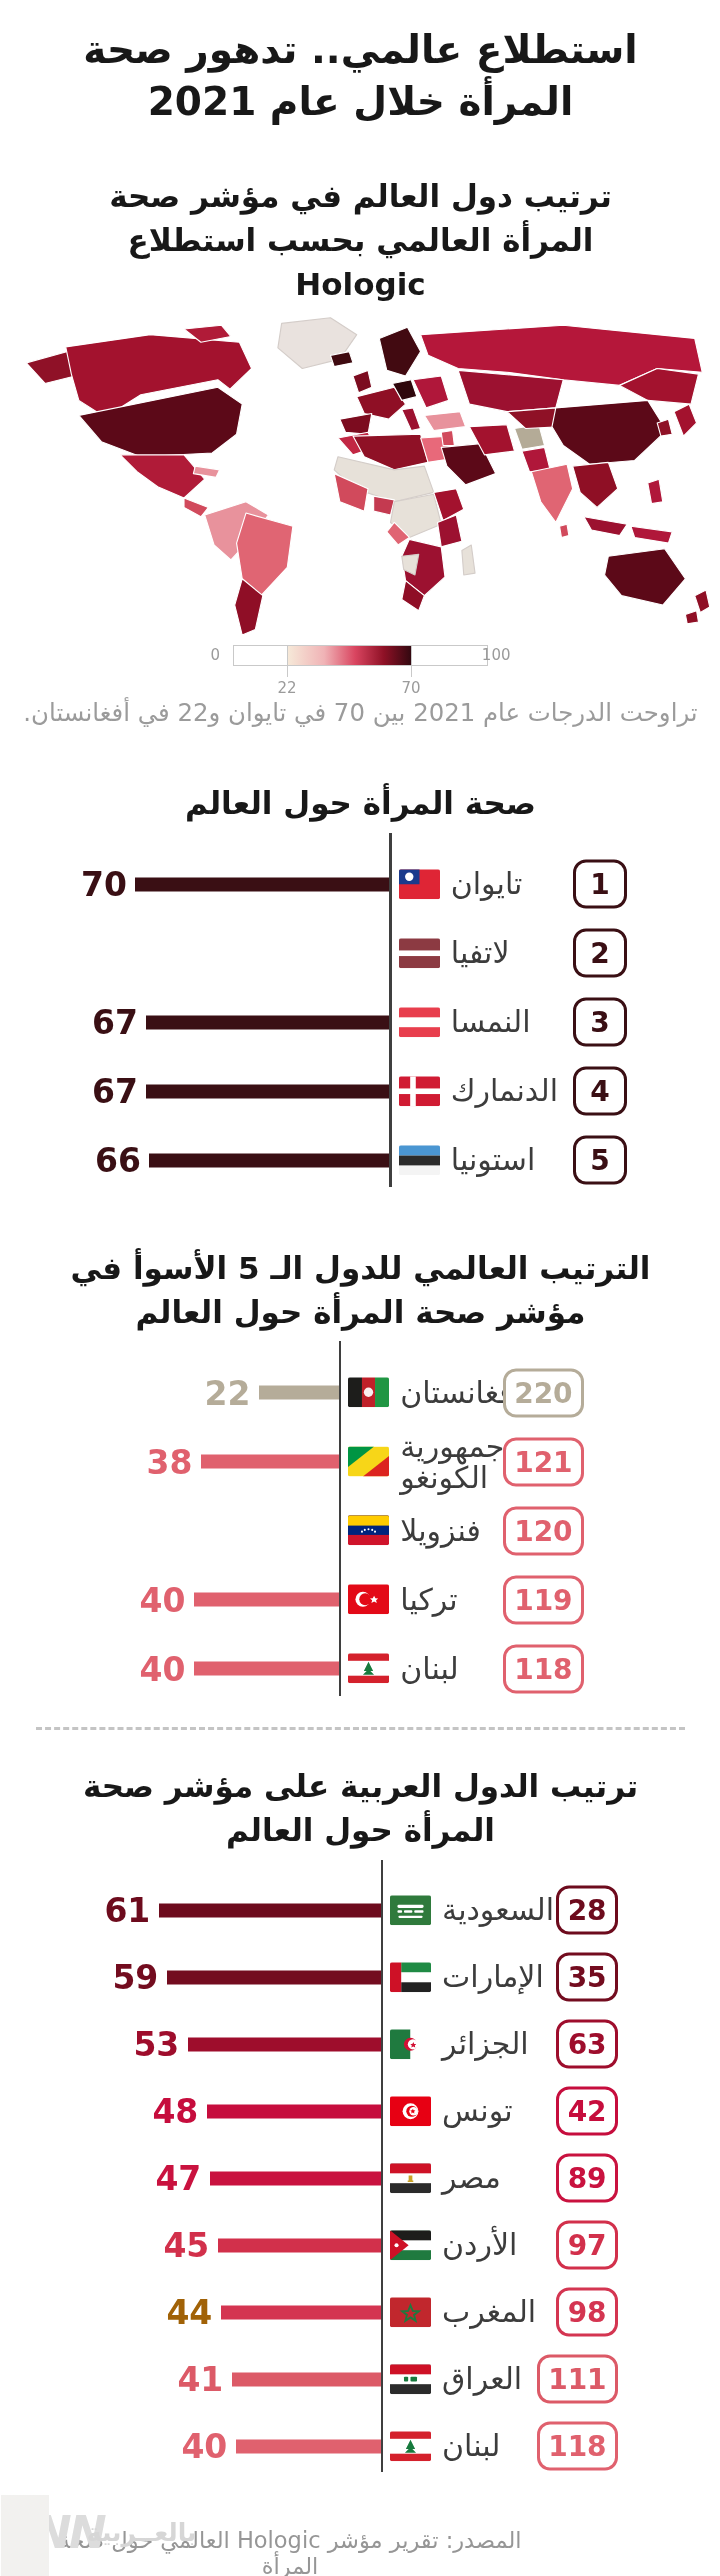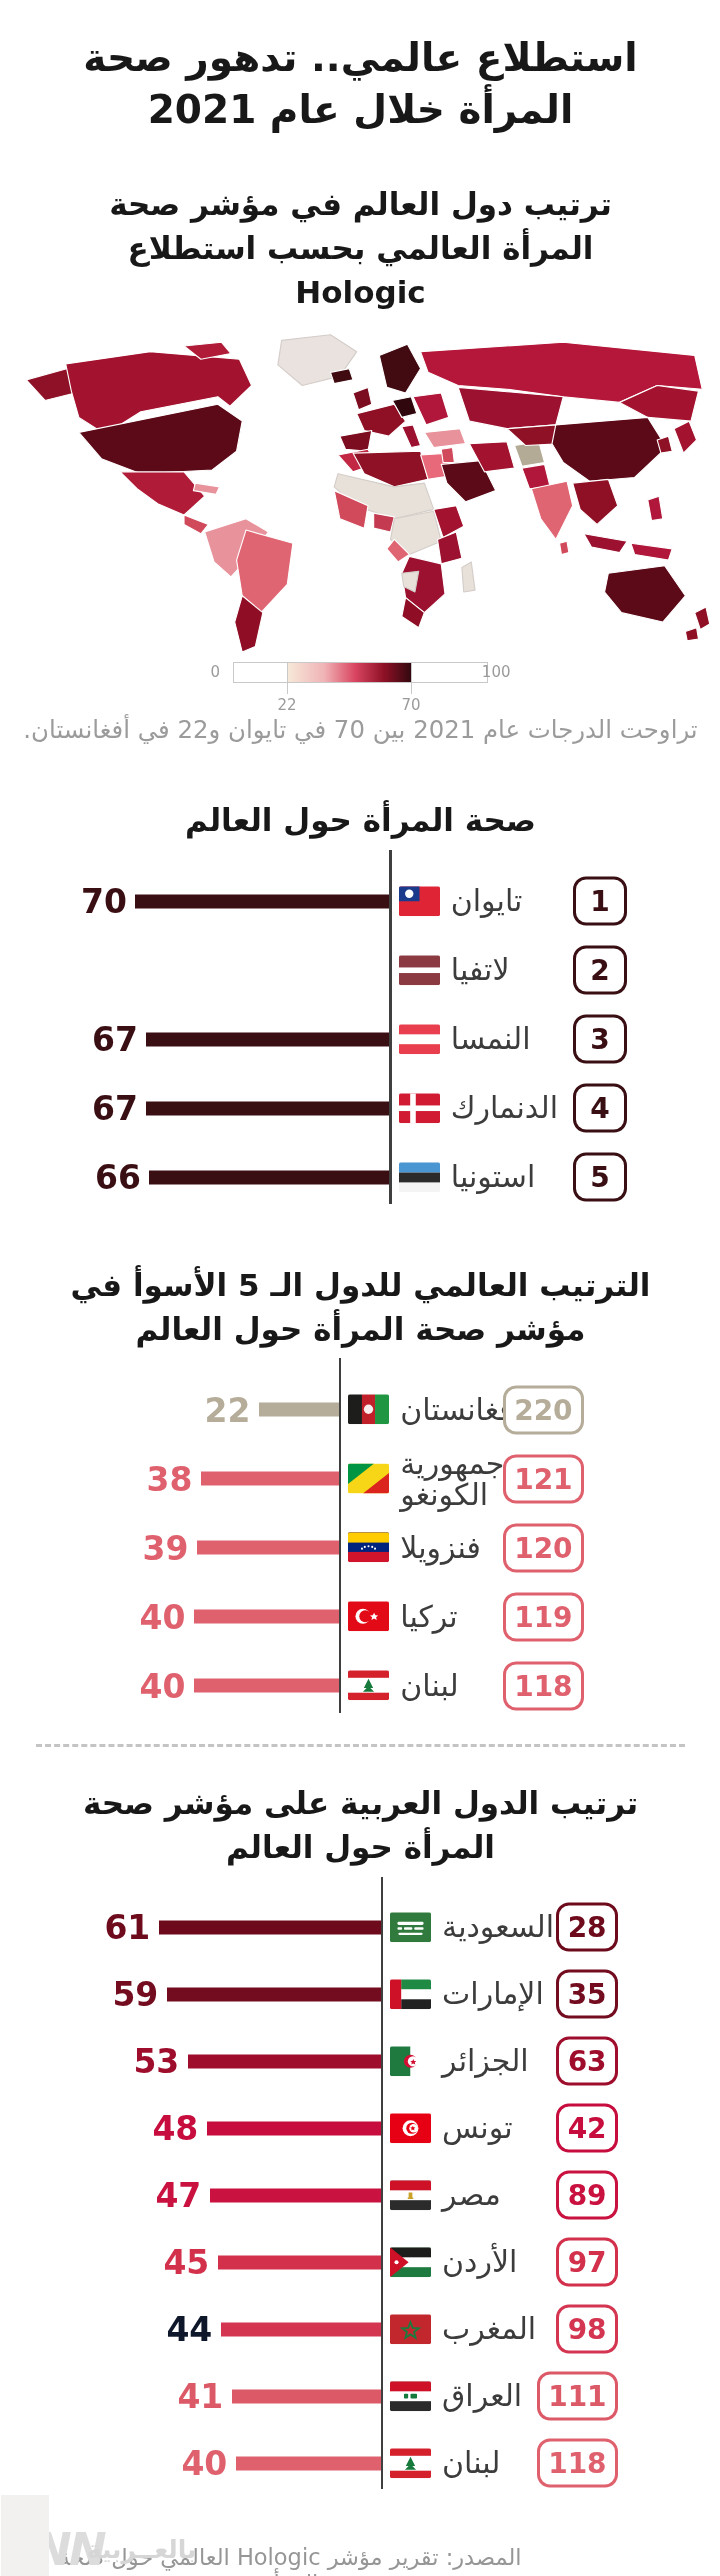--- a/index.html
+++ b/index.html
@@ -2,24 +2,24 @@
 <html lang="ar" dir="rtl" style="font-size:15px"><head>
 <meta charset="utf-8">
 <style>
   * { margin:0; padding:0; box-sizing:border-box; }
   html,body { background:#ffffff; }
   body {
     width:721px; height:2576px; margin:0 auto; overflow:hidden;
     font-family:"DejaVu Sans","Liberation Sans",sans-serif;
     color:#1b1b1b; position:relative;
   }
-  .title { padding-top:24.4px; text-align:center; font-size:39px; line-height:1.32; color:#181818; max-width:582px; margin:8px auto; }
+  .title { padding-top:24.4px; text-align:center; font-size:39px; line-height:1.32; color:#181818; max-width:582px; margin:0 auto; }
   .title .t-reg { font-weight:600; }
   .title .t-bold { font-weight:800; }
-  .subtitle { margin:47px auto 17px; text-align:center; font-weight:800; font-size:31px; line-height:1.42; color:#181818; max-width:601px; }
+  .subtitle { margin:47px auto 8px; text-align:center; font-weight:800; font-size:31px; line-height:1.42; color:#181818; max-width:601px; }
   .map-wrap { margin-top:3.8px; position:relative; width:721px; }
   .legend { width:300px; margin:0 auto; position:relative; height:53px; }
   .legend-bar { position:absolute; left:22.5px; right:22.5px; top:3.8px; height:20.7px; background:#fff; border:1.4px solid #c9c9c9; }
   .legend-grad { position:absolute; top:0; bottom:0; left:21%; width:49%;
     background:linear-gradient(to right,#f6ead9 0%,#f0b3b6 30%,#d94560 55%,#8f1126 78%,#330810 100%); }
   .legend-tick { position:absolute; top:3.8px; width:1.4px; height:32px; background:#c9c9c9; }
   .legend-min { position:absolute; left:0; top:4.7px; font-size:15px; color:#9b9b9b; }
   .legend-max { position:absolute; right:0; top:4.7px; font-size:15px; color:#9b9b9b; }
   .legend-ticklabel { position:absolute; top:38px; font-size:15px; color:#9b9b9b; transform:translateX(-50%); }
   .map-caption { margin-top:3.8px; text-align:center; font-size:24.4px; color:#9b9b9b; direction:rtl; }
@@ -295,24 +295,20 @@
             <path d="M0,0 L28,0 L0,22 Z" fill="#009543"></path>
             <path d="M44,32 L16,32 L44,10 Z" fill="#dc241f"></path>
           </svg>
         </span>
       <span class="cname">جمهورية الكونغو</span>
     </div>
     <div class="badge" style="color: rgb(224, 97, 110); border-color: rgb(224, 97, 110);">121</div>
   </div>
 
   <div class="row">
-    <div class="barwrap">
-        <span class="val" style="color: rgb(224, 97, 110);">39</span>
-        <div class="bar" style="width: 142px; background-color: rgb(224, 97, 110);"></div>
-      </div>
     <div class="labelwrap">
       <span class="flag">
           <svg viewBox="0 0 44 32">
             <rect width="44" height="32" fill="#cf142b"></rect>
             <rect width="44" height="21" fill="#00247d"></rect>
             <rect width="44" height="11" fill="#ffcc00"></rect>
             <g fill="#ffffff">
               <circle cx="15" cy="17.5" r="1.1"></circle>
               <circle cx="18" cy="15.6" r="1.1"></circle>
               <circle cx="22" cy="15" r="1.1"></circle>
@@ -489,21 +485,21 @@
             <circle cx="7" cy="16" r="2.2" fill="#ffffff"></circle>
           </svg>
         </span>
       <span class="cname">الأردن</span>
     </div>
     <div class="badge" style="color: rgb(210, 48, 75); border-color: rgb(210, 48, 75);">97</div>
   </div>
 
   <div class="row">
     <div class="barwrap">
-        <span class="val" style="color: #0f172a;">44</span>
+        <span class="val" style="color: #a16207;">44</span>
         <div class="bar" style="width: 160px; background-color: rgb(212, 53, 81);"></div>
       </div>
     <div class="labelwrap">
       <span class="flag">
           <svg viewBox="0 0 44 32">
             <rect width="44" height="32" fill="#c1272d"></rect>
             <polygon points="22,8.5 24.4,14.6 30.9,14.9 25.8,18.9 27.5,25.2 22,21.5 16.5,25.2 18.2,18.9 13.1,14.9 19.6,14.6" fill="none" stroke="#1f7a3f" stroke-width="2"></polygon>
           </svg>
         </span>
       <span class="cname">المغرب</span>

